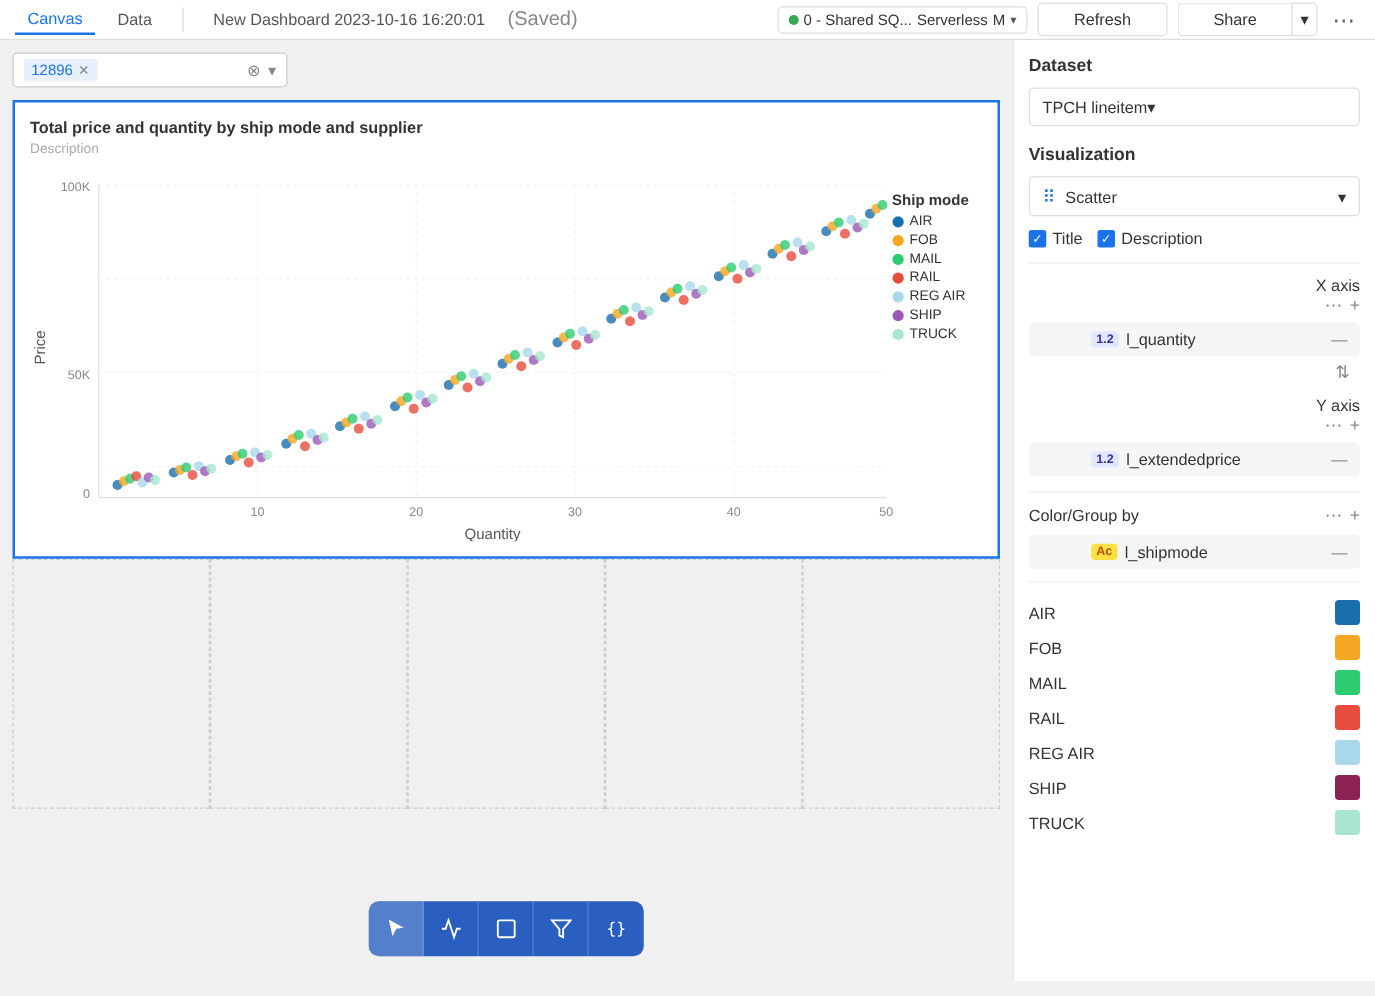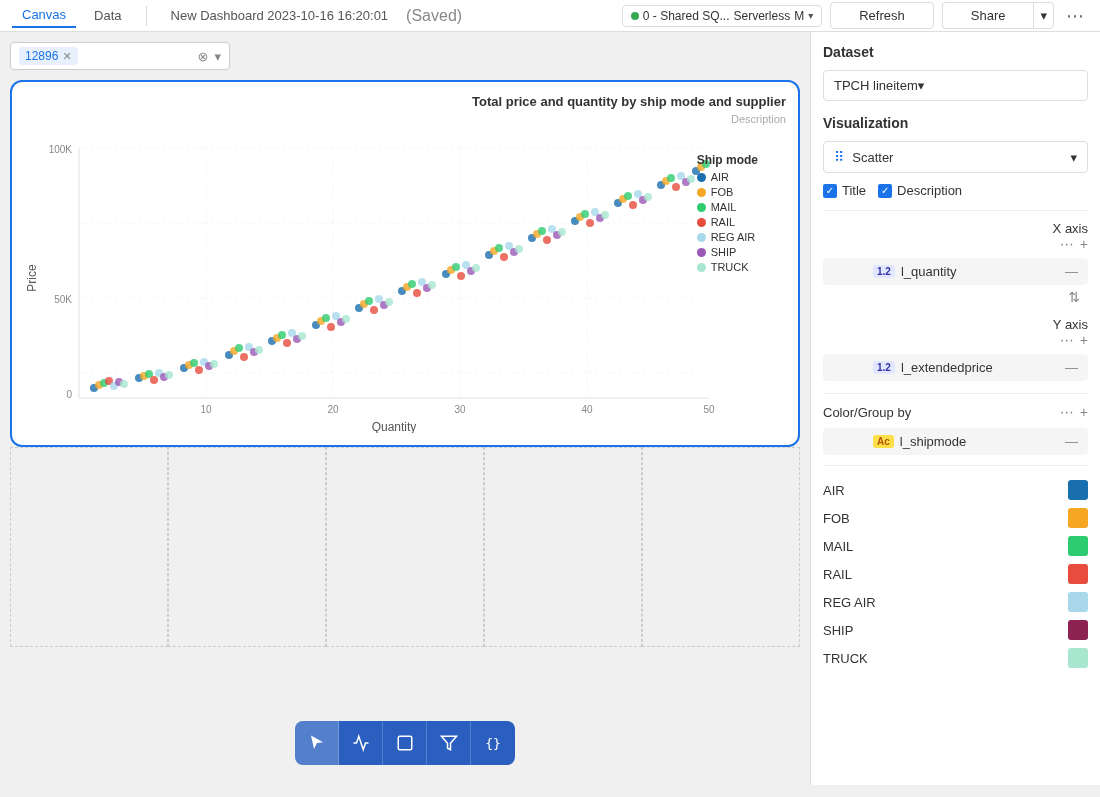--- a/index.html
+++ b/index.html
@@ -27,21 +27,21 @@
     .canvas-area { flex: 1; background: #f0f0f0; position: relative; overflow: hidden; }
 
     
     .search-bar { margin: 10px; display: flex; align-items: center; background: #fff; border: 1px solid #ccc; border-radius: 4px; padding: 4px 8px; gap: 6px; width: 220px; }
     .search-tag { display: flex; align-items: center; gap: 4px; background: #e8f0fe; color: #1a73e8; border-radius: 3px; padding: 2px 6px; font-size: 12px; }
     .search-tag-close { cursor: pointer; color: #888; font-size: 11px; }
     .search-clear { color: #888; cursor: pointer; margin-left: auto; }
     .search-dropdown { color: #888; cursor: pointer; }
 
     
-    .chart-widget { margin: 0 10px; background: #fff; border: 2px solid #1a73e8; border-radius: 12px; padding: 12px; position: relative; text-align: right; }
+    .chart-widget { margin: 0 10px; background: #fff; border: 2px solid #1a73e8; border-radius: 0; padding: 12px; position: relative; }
     .chart-title { font-size: 13px; font-weight: 600; color: #333; margin-bottom: 4px; }
     .chart-description { font-size: 11px; color: #aaa; margin-bottom: 8px; }
 
     
     .chart-container { position: relative; width: 760px; height: 300px; }
     .chart-svg { width: 100%; height: 100%; }
 
     
     .bottom-toolbar { position: absolute; bottom: 20px; left: 50%; transform: translateX(-50%); display: flex; background: #2a5fbf; border-radius: 8px; overflow: hidden; }
     .toolbar-btn { display: flex; align-items: center; justify-content: center; width: 44px; height: 44px; cursor: pointer; color: #fff; font-size: 16px; border-right: 1px solid rgba(255,255,255,0.2); }
@@ -69,21 +69,21 @@
     .field-remove { color: #888; cursor: pointer; }
     .swap-icon { display: flex; justify-content: flex-end; padding-right: 8px; margin-bottom: 4px; }
     .color-section { margin-top: 8px; }
     .color-header { display: flex; align-items: center; justify-content: space-between; margin-bottom: 8px; }
     .color-row { display: flex; align-items: center; justify-content: space-between; padding: 4px 0; }
     .color-label { font-size: 13px; color: #333; }
     .color-swatch { width: 20px; height: 20px; border-radius: 3px; }
     .divider { height: 1px; background: #eee; margin: 10px 0; }
 
     
-    .legend { position: absolute; top: 20px; right: 26px; font-size: 11px; }
+    .legend { position: absolute; top: 20px; right: 9px; font-size: 11px; }
     .legend-title { font-weight: 600; margin-bottom: 4px; color: #333; font-size: 12px; }
     .legend-item { display: flex; align-items: center; gap: 5px; margin-bottom: 3px; }
     .legend-dot { width: 9px; height: 9px; border-radius: 50%; }
   </style>
 </head>
 <body>
 
 <div class="header">
   <div class="tab active">Canvas</div>
   <div class="tab">Data</div>

